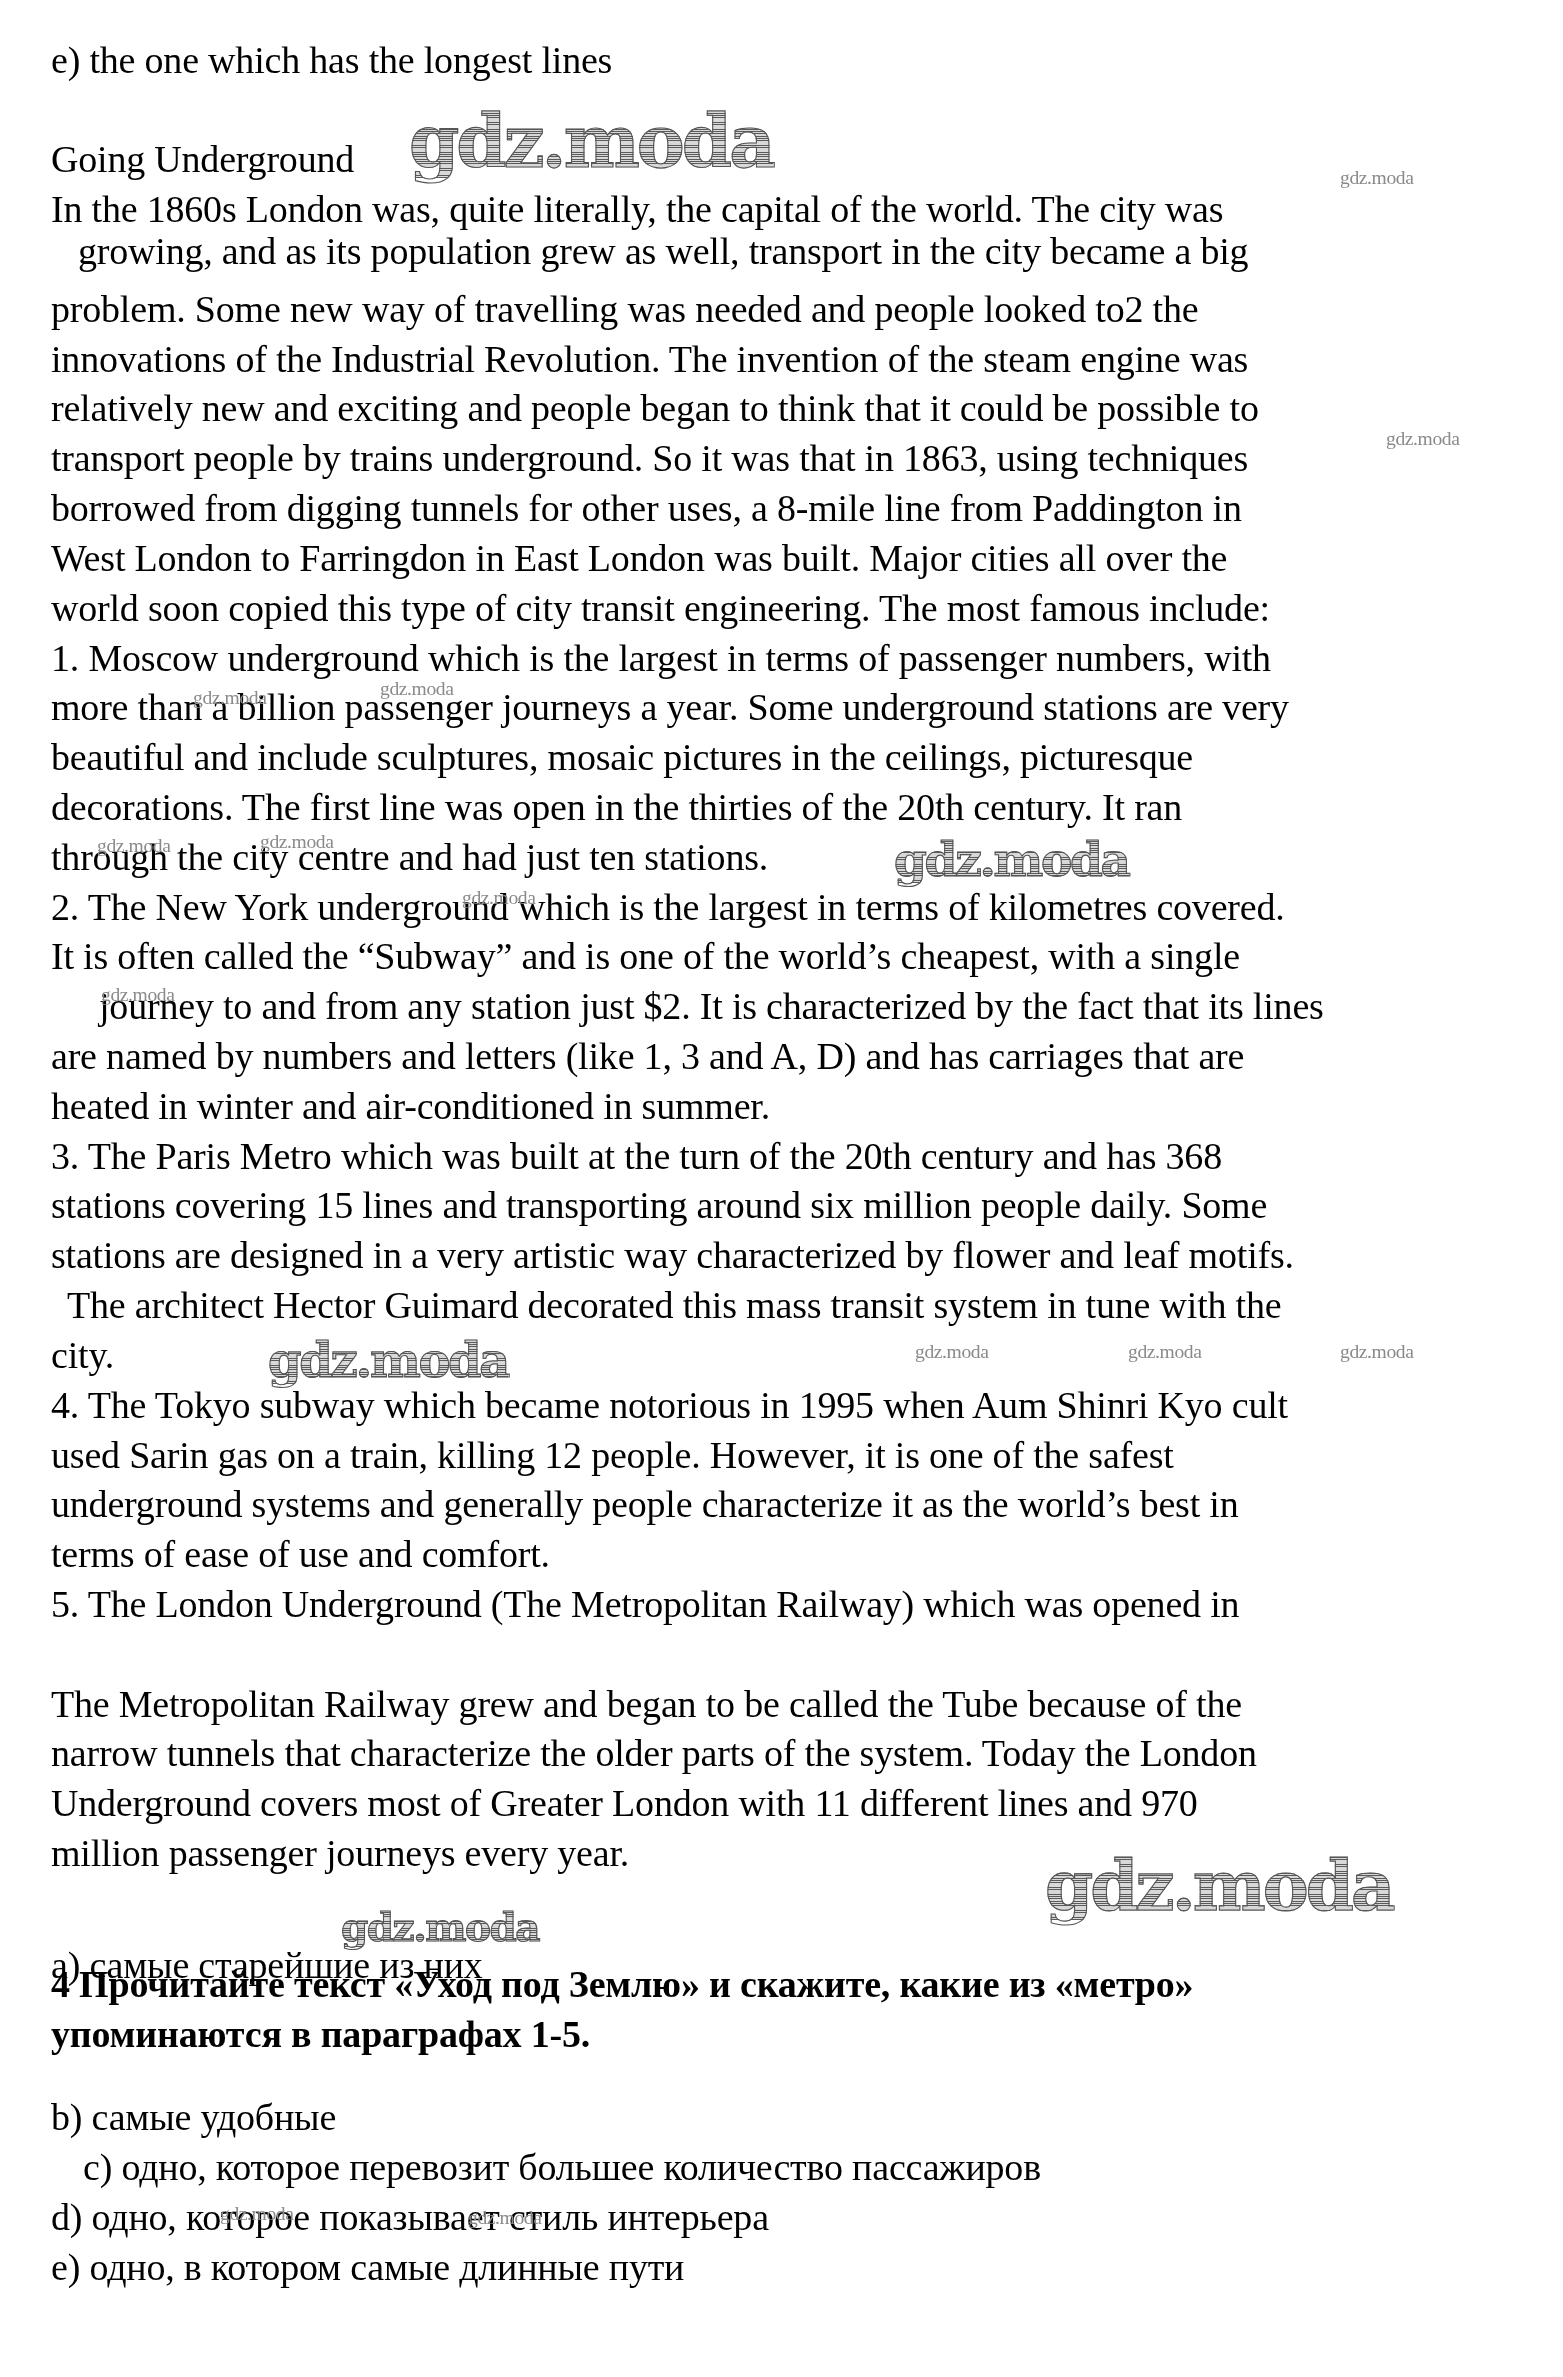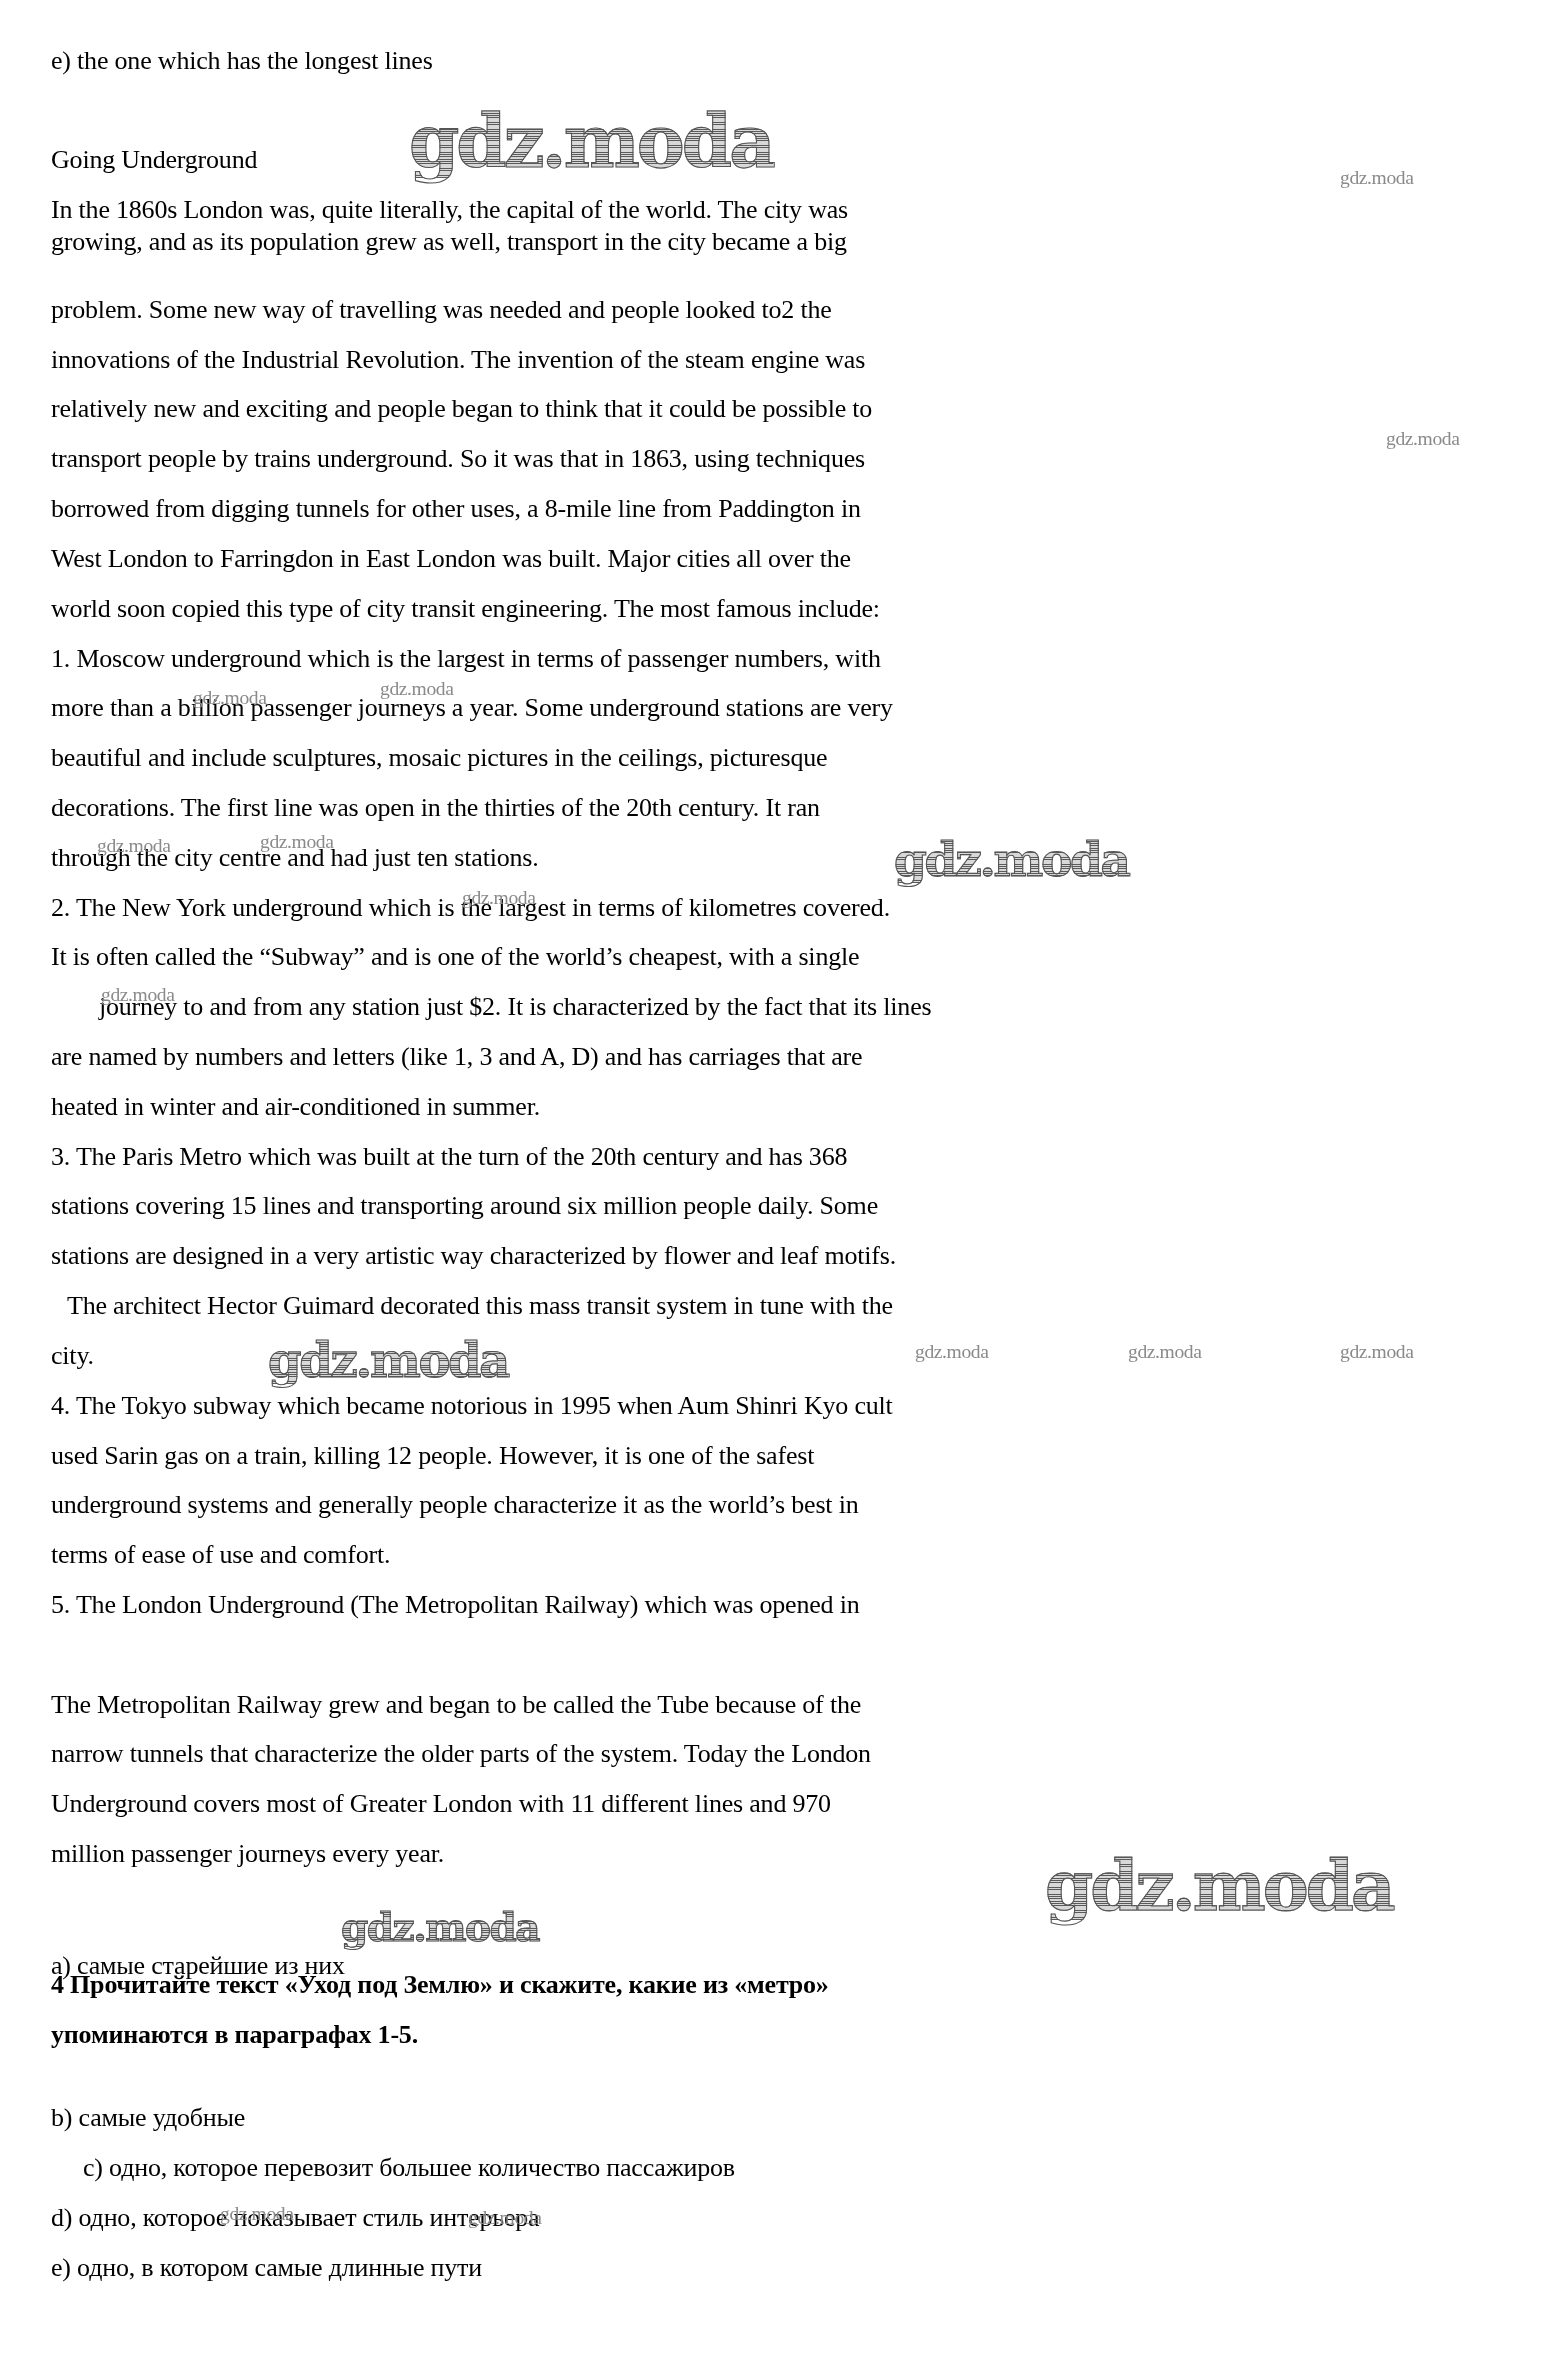--- a/index.html
+++ b/index.html
@@ -17,21 +17,21 @@
     }
     .page {
       position: absolute;
       left: 0; top: 0;
       width: 1563px;
       height: 2377px;
     }
     .line {
       position: absolute;
       left: 51px;
-      font-size: 26px;
+      font-size: 38px;
       line-height: 45px;
       white-space: nowrap;
       letter-spacing: -0.2px;
     }
     .bold { font-weight: bold; margin-top: 16px; }
     .wm-big {
       position: absolute;
       font-family: "DejaVu Serif", "Liberation Serif", serif;
       font-weight: bold;
       font-size: 72px;
@@ -58,21 +58,21 @@
 </head>
 <body>
 
 <div class="page">
 
   <div class="line" style="top:38px;">e) the one which has the longest lines</div>
 
   <div class="line" style="top:137px;">Going Underground</div>
 
   <div class="line" style="top:187px;">In the 1860s London was, quite literally, the capital of the world. The city was</div>
-  <div class="line" style="top:219px;">growing, and as its population grew as well, transport in the city became a big</div>
+  <div class="line" style="top:229px;margin-left:27px;">growing, and as its population grew as well, transport in the city became a big</div>
   <div class="line" style="top:287px;">problem. Some new way of travelling was needed and people looked to2 the</div>
   <div class="line" style="top:337px;">innovations of the Industrial Revolution. The invention of the steam engine was</div>
   <div class="line" style="top:386px;">relatively new and exciting and people began to think that it could be possible to</div>
   <div class="line" style="top:436px;">transport people by trains underground. So it was that in 1863, using techniques</div>
   <div class="line" style="top:486px;">borrowed from digging tunnels for other uses, a 8-mile line from Paddington in</div>
   <div class="line" style="top:536px;">West London to Farringdon in East London was built. Major cities all over the</div>
   <div class="line" style="top:586px;">world soon copied this type of city transit engineering. The most famous include:</div>
 
   <div class="line" style="top:636px;">1. Moscow underground which is the largest in terms of passenger numbers, with</div>
   <div class="line" style="top:685px;">more than a billion passenger journeys a year. Some underground stations are very</div>

